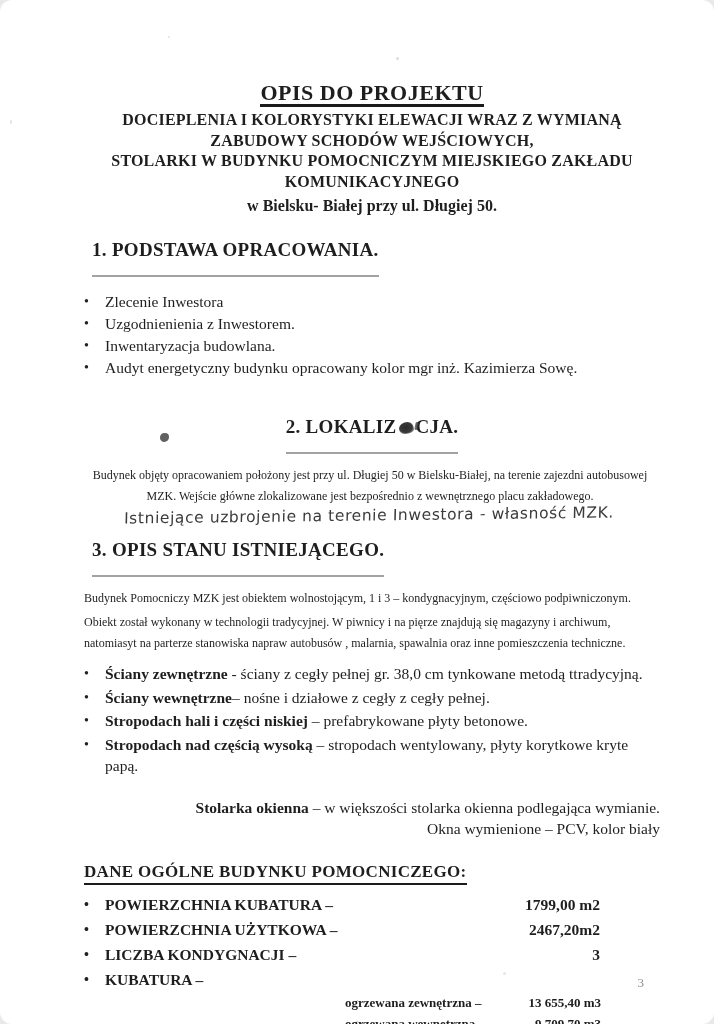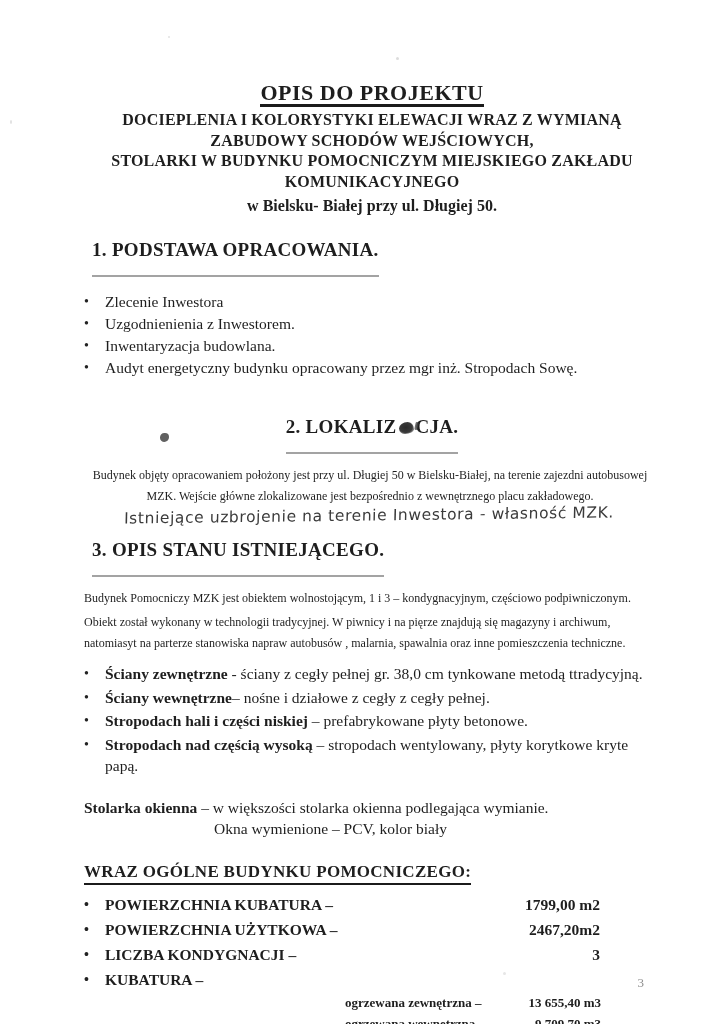--- a/index.html
+++ b/index.html
@@ -1,19 +1,19 @@
 <!DOCTYPE html>
 <html lang="pl"><head>
 <meta charset="utf-8">
 <style>
   html,body{margin:0;padding:0;background:#e9e9e9;}
   .page{
     position:relative;width:714px;height:1024px;background:#ffffff;
     font-family:"Liberation Serif","DejaVu Serif",serif;color:#1e1e1e;
-    overflow:hidden;box-sizing:border-box;
+    overflow:hidden;box-sizing:border-box;border-radius:12px;
   }
   .content{position:absolute;left:84px;top:82px;right:54px;}
   
   .title-block{text-align:center;line-height:21px;}
   .doc-title{
     display:inline-block;font-size:22px;font-weight:bold;letter-spacing:.5px;
     border-bottom:3px solid #1b1b1b;padding-bottom:1px;margin:0 0 3px 0;
   }
   .subtitle{font-size:16px;font-weight:bold;line-height:20.5px;letter-spacing:.2px;}
   .location{font-size:16px;font-weight:bold;margin-top:3px;}
@@ -34,21 +34,21 @@
     font-family:"DejaVu Sans",sans-serif;font-size:15.5px;letter-spacing:.6px;
     color:#3b3b3b;transform:rotate(-0.7deg) skewX(-2deg);transform-origin:left;
     margin:3px 0 3px -6px;white-space:nowrap;
   }
   
   .feature-list{margin-top:9px;}
   .feature-list li{display:flex;font-size:15.5px;line-height:21.5px;margin-top:2px;}
   .feature-text{max-width:540px;}
   .term{font-weight:bold;}
   
-  .stolarka{margin-top:20px;font-size:15.5px;line-height:21px;}
+  .stolarka{margin-top:20px;font-size:15.5px;line-height:21px;text-align:right;}
   .stolarka-line2{margin-left:130px;}
   
   .dane{margin-top:23px;}
   .dane-heading{
     display:inline-block;font-size:17px;font-weight:bold;letter-spacing:.3px;
     border-bottom:2px solid #1b1b1b;padding-bottom:1px;margin:0;
   }
   .dane-list{margin-top:7px;}
   .dane-list li{display:flex;font-size:15.5px;font-weight:bold;line-height:25px;width:516px;}
   .dane-value{margin-left:auto;text-align:right;}
@@ -101,21 +101,21 @@
         <li>
             <span class="bullet">•</span>
             <span>Uzgodnienienia z Inwestorem.</span>
           </li>
         <li>
             <span class="bullet">•</span>
             <span>Inwentaryzacja budowlana.</span>
           </li>
         <li>
             <span class="bullet">•</span>
-            <span>Audyt energetyczny budynku opracowany przez mgr inż. Stropodach Sowę.</span>
+            <span>Audyt energetyczny budynku opracowany kolor mgr inż. Kazimierza Sowę.</span>
           </li>
       </ul>
     </div>
 
     <div class="section" style="margin-top:29px;position:relative;text-align:center;">
       <h2 class="sec-heading"><span>2. LOKALIZ</span><span class="smudge"></span><span>CJA.</span></h2>
       <span class="smudge-small" style="left:76px;top:25px;"></span>
       <p class="body-par">Budynek objęty opracowaniem położony jest przy ul. Długiej 50 w Bielsku-Białej, na terenie zajezdni autobusowej MZK. Wejście główne zlokalizowane jest bezpośrednio z wewnętrznego placu zakładowego.</p>
       <div class="handwriting">Istniejące uzbrojenie na terenie Inwestora - własność MZK.</div>
     </div>
@@ -144,21 +144,21 @@
           </li>
       </ul>
 
       <div class="stolarka">
         <div><span class="term">Stolarka okienna</span><span> – w większości stolarka okienna podlegająca wymianie.</span></div>
         <div class="stolarka-line2">Okna wymienione – PCV, kolor biały</div>
       </div>
     </div>
 
     <div class="dane">
-      <h2 class="dane-heading">WRAZ OGÓLNE BUDYNKU POMOCNICZEGO:</h2>
+      <h2 class="dane-heading">DANE OGÓLNE BUDYNKU POMOCNICZEGO:</h2>
       <ul class="dane-list">
         <li>
             <span class="bullet">•</span>
             <span>POWIERZCHNIA KUBATURA –</span>
             <span class="dane-value">1799,00 m2</span>
           </li>
         <li>
             <span class="bullet">•</span>
             <span>POWIERZCHNIA UŻYTKOWA –</span>
             <span class="dane-value">2467,20m2</span>

